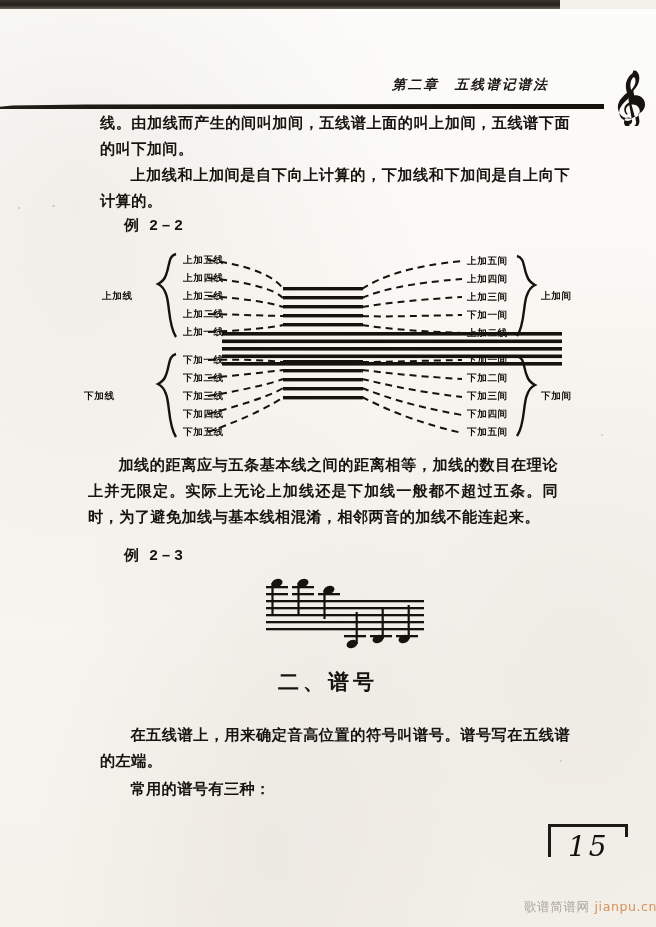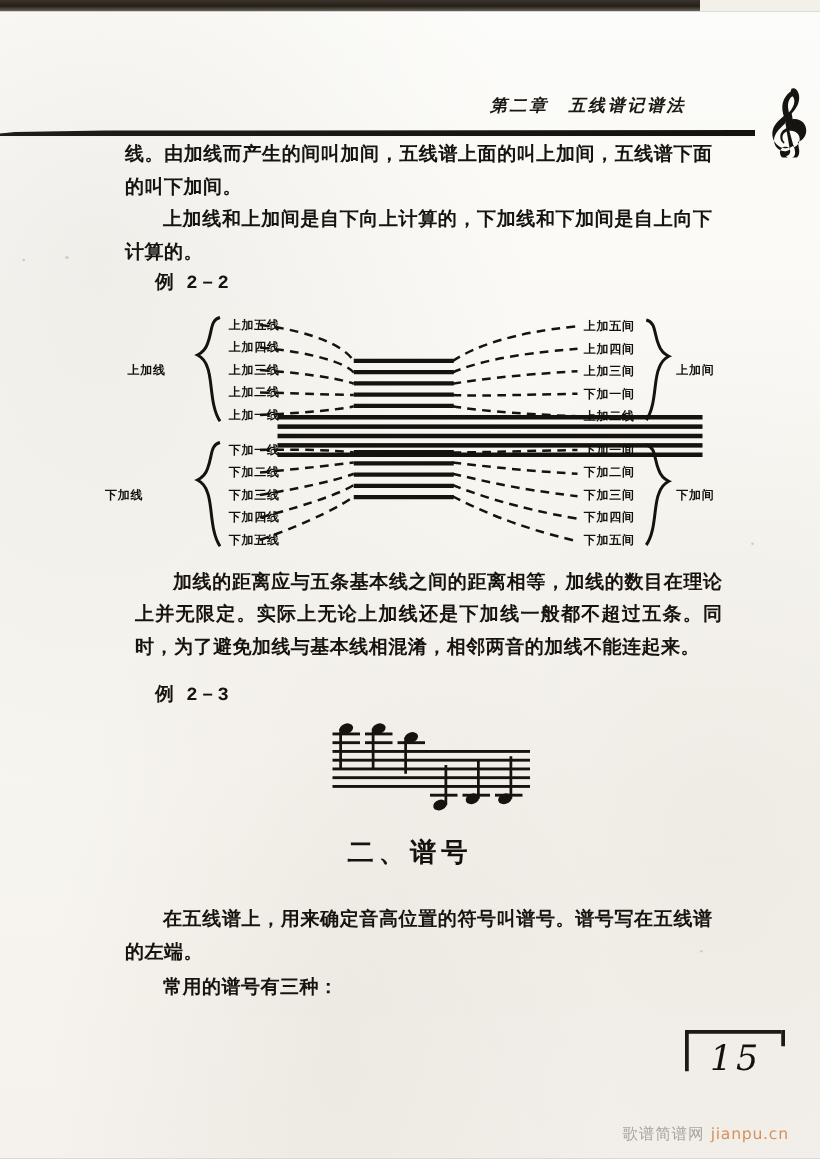--- a/index.html
+++ b/index.html
@@ -177,21 +177,21 @@
   }
 
   
   .watermark {
     position: absolute;
     left: 498px; top: 899px;
     font-size: 12.5px;
     letter-spacing: .6px;
     white-space: nowrap;
   }
-  .wm-cn { color: #a9a59e; font-family: "DejaVu Sans", "Liberation Sans", sans-serif; }
+  .wm-cn { color: #a9a59e; font-family: "DejaVu Sans", "Liberation Sans", sans-serif; margin-left: 26px; }
   .wm-url { color: #d6915b; font-family: "DejaVu Sans", "Liberation Sans", sans-serif; margin-left: 5px; }
 
   
   .speck { position: absolute; background: #cfc9bd; border-radius: 50%; }
 </style>
 </head>
 <body>
 
 <div class="page">
 
@@ -325,21 +325,21 @@
 
     <div class="lbl" style="left:387px; top:111px;">下加一间</div>
     <div class="lbl" style="left:387px; top:129px;">下加二间</div>
     <div class="lbl" style="left:387px; top:147px;">下加三间</div>
     <div class="lbl" style="left:387px; top:165px;">下加四间</div>
     <div class="lbl" style="left:387px; top:183px;">下加五间</div>
 
     <div class="grouplbl" style="left:461px; top:147px;">下加间</div>
   </div>
 
-  <div class="para indent" style="left:108px; top:452px; width:470px;">加线的距离应与五条基本线之间的距离相等，加线的数目在理论上并无限定。实际上无论上加线还是下加线一般都不超过五条。同时，为了避免加线与基本线相混淆，相邻两音的加线不能连起来。</div>
+  <div class="para indent" style="left:88px; top:452px; width:470px;">加线的距离应与五条基本线之间的距离相等，加线的数目在理论上并无限定。实际上无论上加线还是下加线一般都不超过五条。同时，为了避免加线与基本线相混淆，相邻两音的加线不能连起来。</div>
 
   <div class="exlabel" style="left:124px; top:546px;">例 2－3</div>
 
   <div class="notation">
     <svg width="180" height="78" viewBox="0 0 180 78">
 
       <g fill="#16130f">
         <rect x="14" y="22" width="158" height="2.3"></rect>
         <rect x="14" y="29" width="158" height="2.3"></rect>
         <rect x="14" y="36" width="158" height="2.3"></rect>

